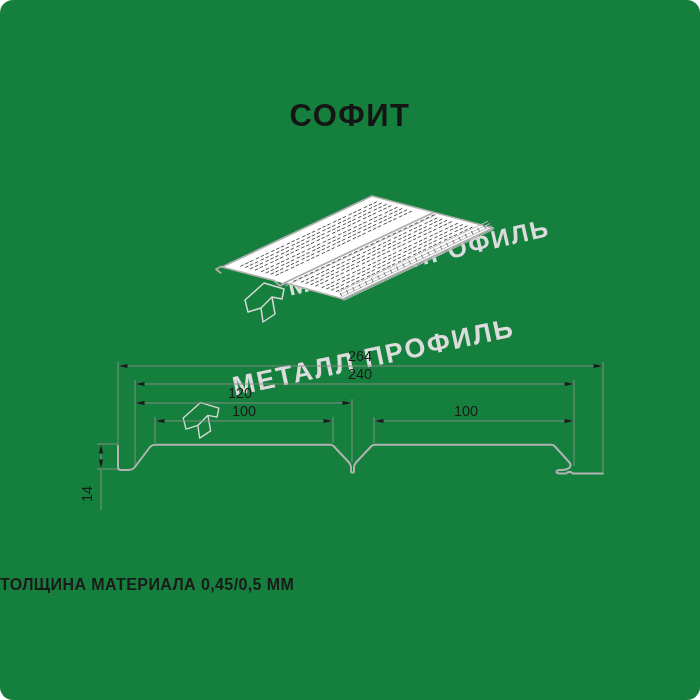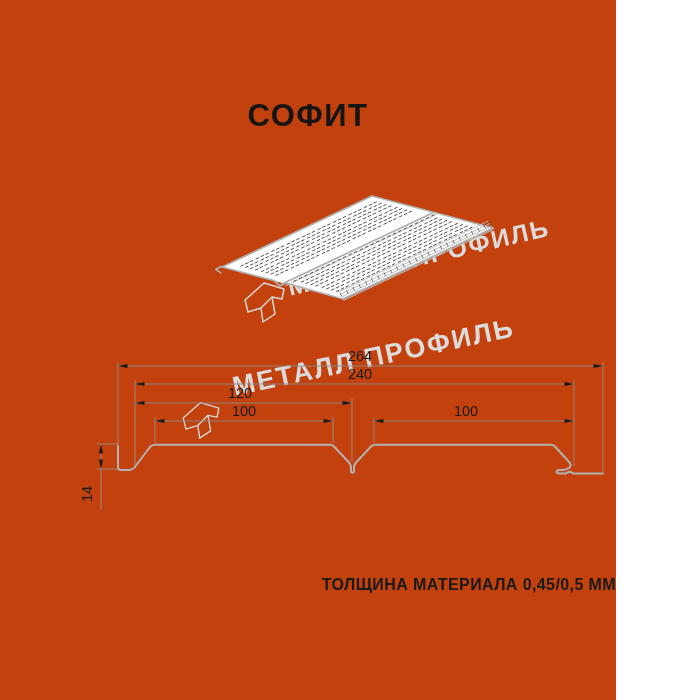--- a/index.html
+++ b/index.html
@@ -1,29 +1,29 @@
 <!DOCTYPE html>
 <html><head>
 <meta charset="utf-8">
 <style>
   html,body{margin:0;padding:0;background:#fff;}
   .page{
-    position:relative;width:616px;height:700px;background:#c2410c;overflow:hidden;
-    font-family:"Liberation Sans", sans-serif;color:#1a1a1a;
+    position:relative;width:700px;height:700px;background:#15803d;overflow:hidden;
+    font-family:"Liberation Sans", sans-serif;color:#1a1a1a;border-radius:13px;
   }
   .title{
     position:absolute;top:98px;left:0;right:0;text-align:center;
     font-size:31px;font-weight:700;letter-spacing:1.5px;color:#151515;
   }
   .subtitle{
     position:absolute;top:137px;left:0;right:0;text-align:center;
     font-size:14px;font-weight:700;letter-spacing:1.5px;color:#222;
   }
   .footer-note{
-    position:absolute;top:576px;left:0;right:0;text-align:right;
+    position:absolute;top:576px;left:0;right:0;text-align:left;
     font-size:16px;font-weight:700;letter-spacing:0.4px;color:#1a1a1a;
   }
   .wm{position:absolute;z-index:1;}
   .wm-logo-path{fill:none;stroke:#d7d7d7;stroke-width:3;stroke-linejoin:round;}
   .wm-text{
     position:absolute;z-index:1;color:#dcdcdc;font-weight:700;white-space:nowrap;
     letter-spacing:2px;transform-origin:left center;
   }
   svg.draw{position:absolute;left:0;top:0;z-index:2;}
   .sheet{fill:none;stroke:#b0b0b0;stroke-width:1.8;stroke-linejoin:round;stroke-linecap:round;}

